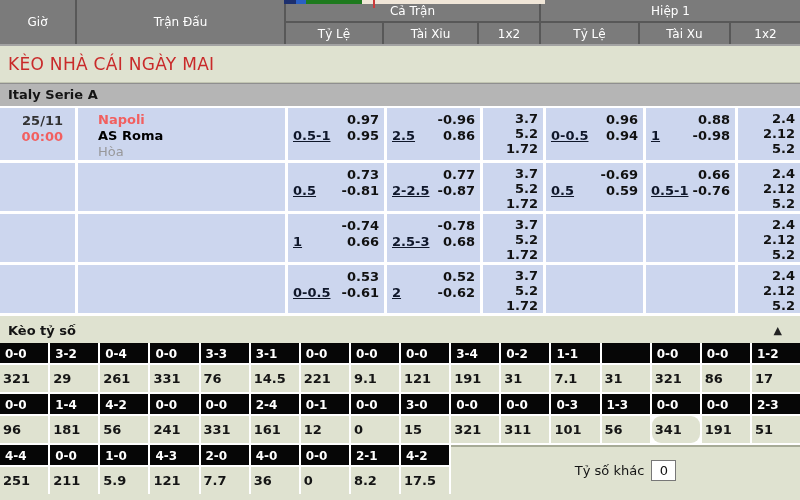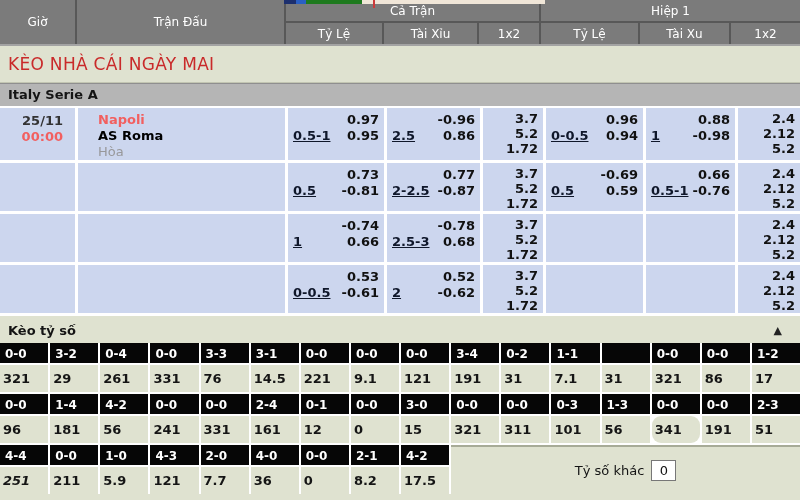--- a/index.html
+++ b/index.html
@@ -355,21 +355,21 @@
       <div class="score-odds" style="grid-area: 2 / 13;">56</div>
       <div class="score-label" style="grid-area: 1 / 14;">0-0</div>
       <div class="score-odds" style="grid-area: 2 / 14; border-radius: 9px;">341</div>
       <div class="score-label" style="grid-area: 1 / 15;">0-0</div>
       <div class="score-odds" style="grid-area: 2 / 15;">191</div>
       <div class="score-label" style="grid-area: 1 / 16;">2-3</div>
       <div class="score-odds" style="grid-area: 2 / 16;">51</div>
     </div>
     <div class="score-grid">
       <div class="score-label" style="grid-area: 1 / 1;">4-4</div>
-      <div class="score-odds" style="grid-area: 2 / 1; font-style: italic;">251</div>
+      <div class="score-odds" style="grid-area: 2 / 1;">251</div>
       <div class="score-label" style="grid-area: 1 / 2;">0-0</div>
       <div class="score-odds" style="grid-area: 2 / 2;">211</div>
       <div class="score-label" style="grid-area: 1 / 3;">1-0</div>
       <div class="score-odds" style="grid-area: 2 / 3;">5.9</div>
       <div class="score-label" style="grid-area: 1 / 4;">4-3</div>
       <div class="score-odds" style="grid-area: 2 / 4;">121</div>
       <div class="score-label" style="grid-area: 1 / 5;">2-0</div>
       <div class="score-odds" style="grid-area: 2 / 5;">7.7</div>
       <div class="score-label" style="grid-area: 1 / 6;">4-0</div>
       <div class="score-odds" style="grid-area: 2 / 6;">36</div>

